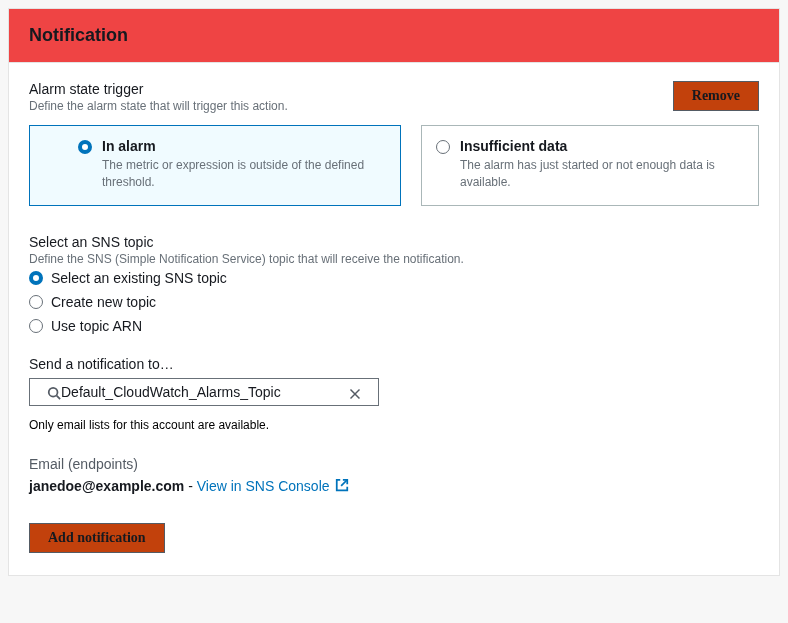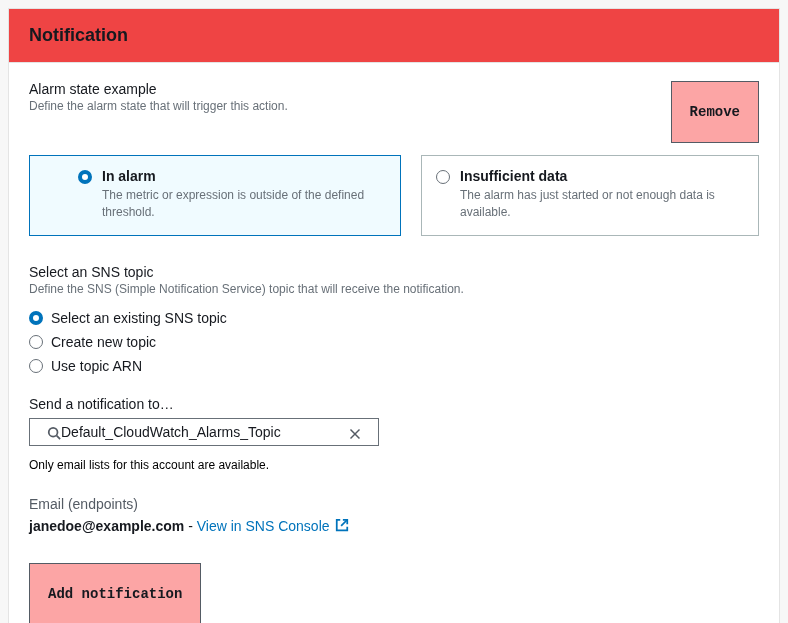--- a/index.html
+++ b/index.html
@@ -42,27 +42,27 @@
       font-weight: 400;
       color: #16191f;
     }
     .section-subtext {
       font-size: 12px;
       color: #687078;
       margin-top: 2px;
     }
     .btn {
       border: 1px solid #545b64;
-      background: #fca5a5;
-      padding: 22px 18px;
-      font-size: 14px;
-      font-weight: 700;
-      color: #16191f;
-      cursor: pointer;
-      font-family: Liberation Mono, monospace;
+      background: #c2410c;
+      padding: 6px 18px;
+      font-size: 14px;
+      font-weight: 700;
+      color: #16191f;
+      cursor: pointer;
+      font-family: Liberation Serif, serif;
     }
     .tile-row {
       display: flex;
       gap: 20px;
       margin-top: 12px;
     }
     .tile {
       flex: 1;
       border: 1px solid #aab7b8;
       padding: 12px 14px 14px 14px;
@@ -100,21 +100,20 @@
     .tile-desc {
       font-size: 12px;
       color: #687078;
       margin-top: 3px;
       line-height: 1.4;
     }
     .sns-section {
       margin-top: 28px;
     }
     .radio-list {
-      margin-top: 10px;
     }
     .radio-item {
       display: flex;
       align-items: center;
       gap: 8px;
       padding: 4px 0;
       cursor: pointer;
     }
     .radio-small {
       width: 14px;
@@ -204,21 +203,21 @@
 <body>
 
 <div class="container">
   <div class="panel-header">
     <h2 class="panel-title">Notification</h2>
   </div>
   <div class="panel-body">
 
     <div class="section-top">
       <div>
-        <div class="section-heading">Alarm state example</div>
+        <div class="section-heading">Alarm state trigger</div>
         <div class="section-subtext">Define the alarm state that will trigger this action.</div>
       </div>
       <button class="btn">Remove</button>
     </div>
 
     <div class="tile-row">
       <div class="tile selected">
         <div class="radio-outer"></div>
         <div>
           <div class="tile-title">In alarm</div>

